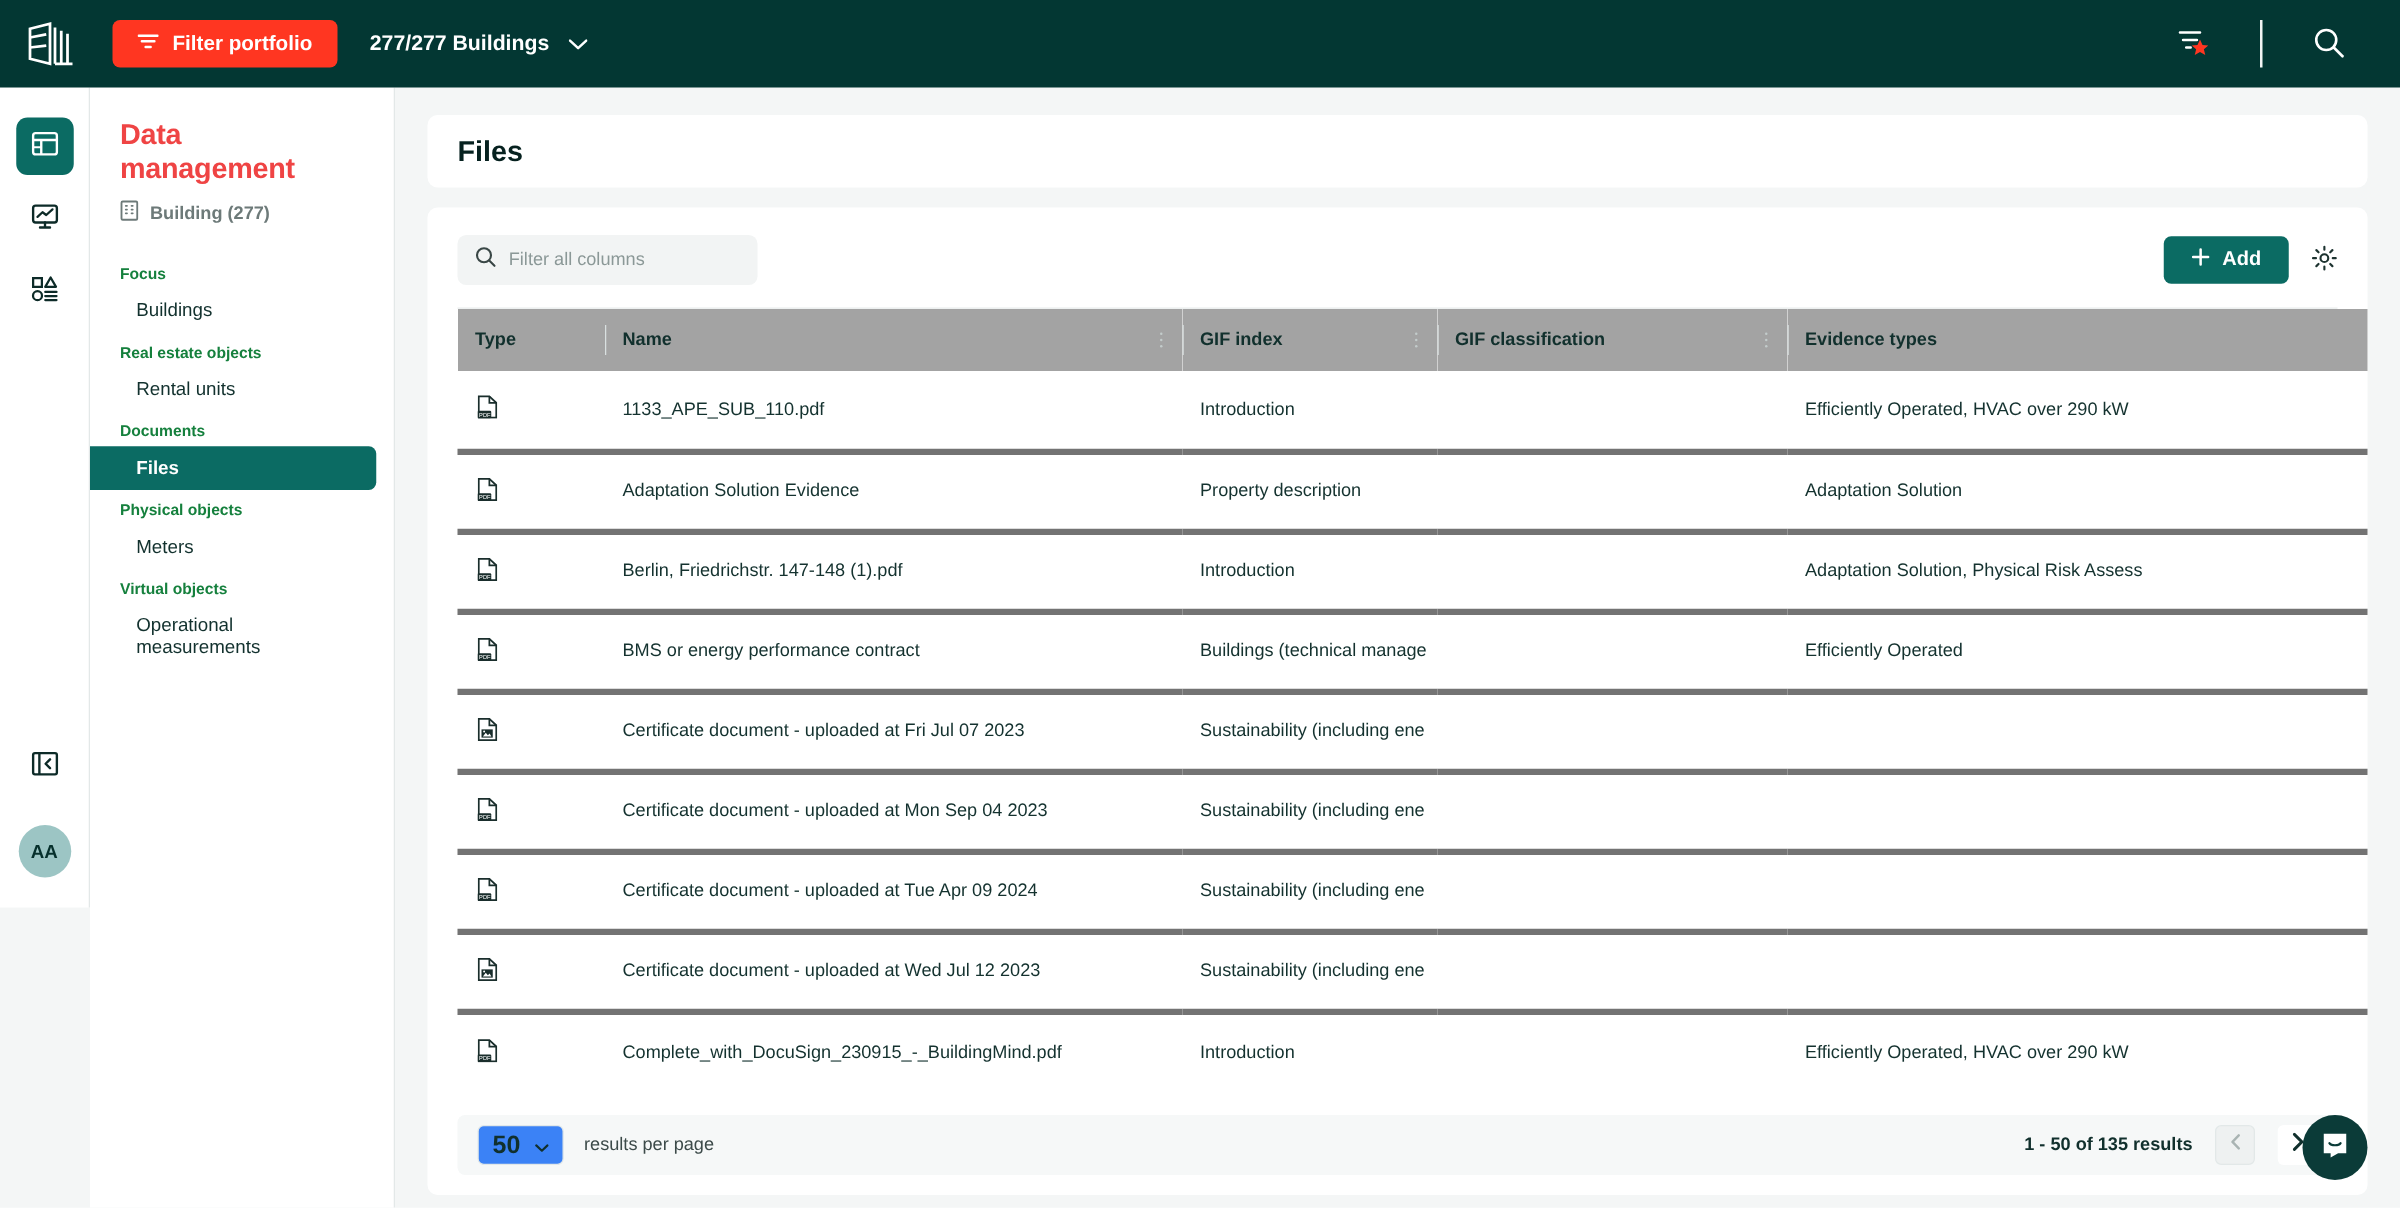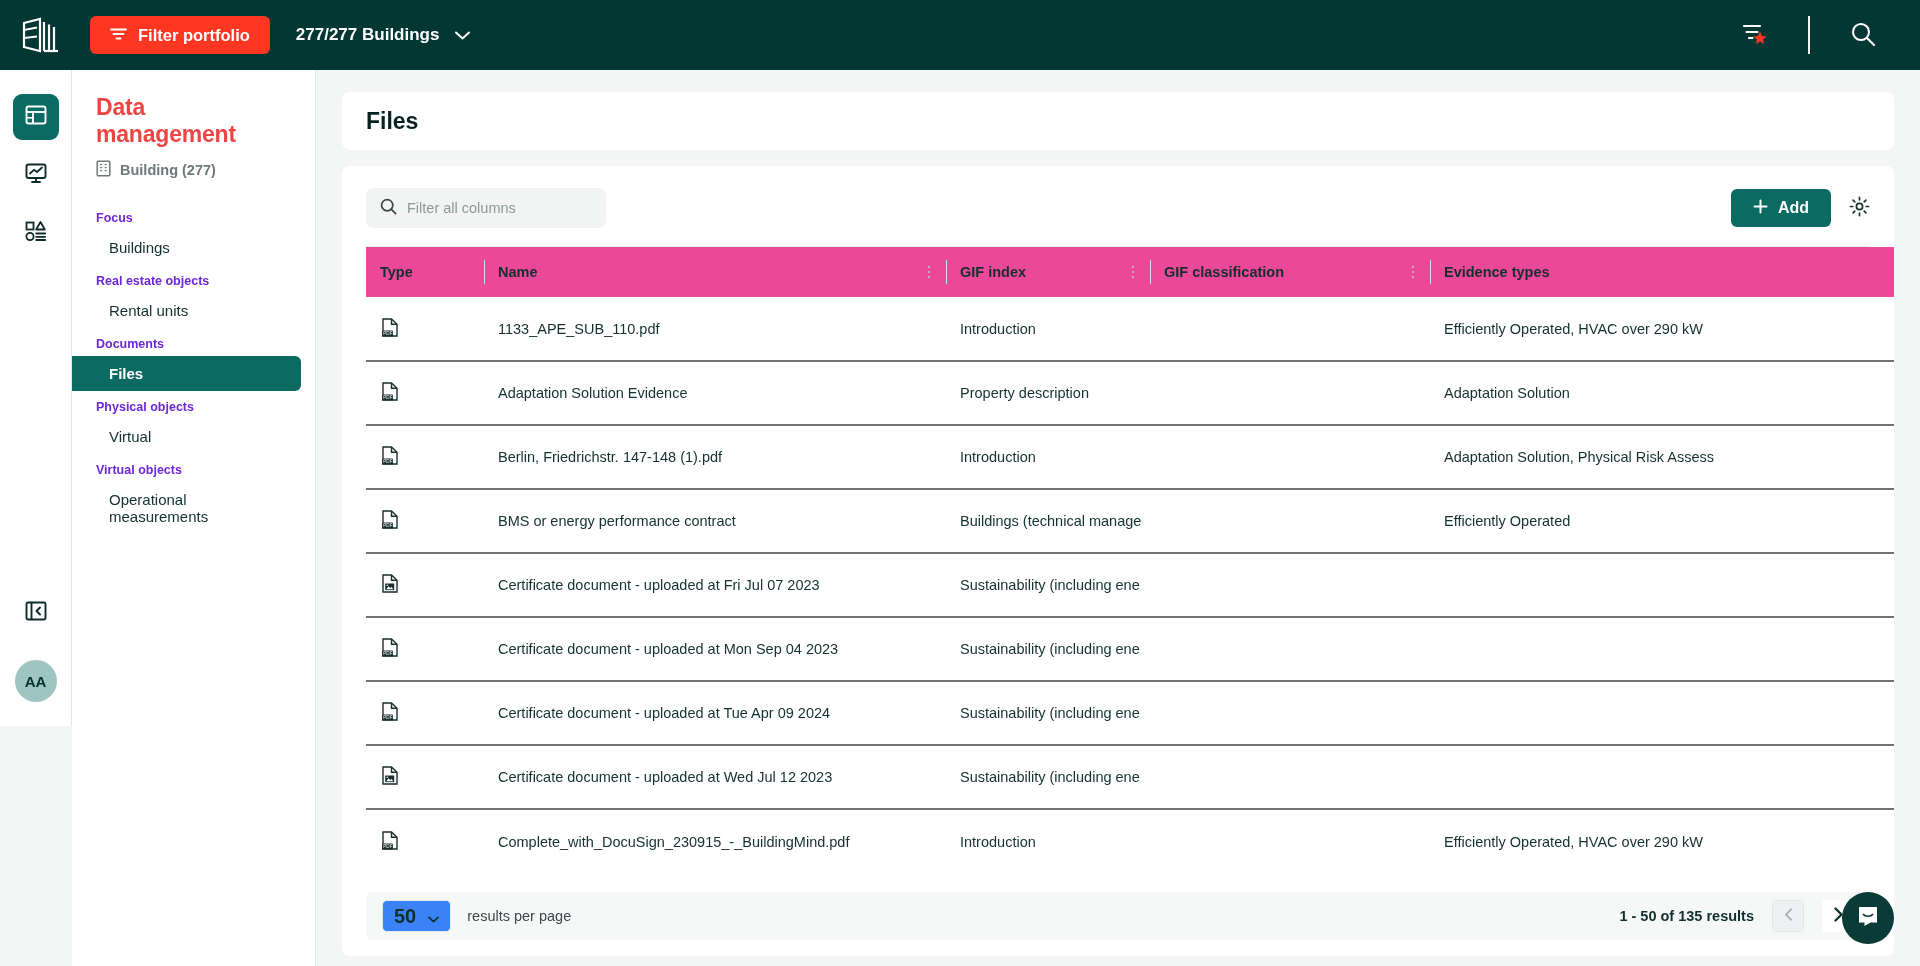--- a/index.html
+++ b/index.html
@@ -68,21 +68,21 @@
     border-right: 1px solid #e3e8e8;
     padding: 24px 0 0 0;
   }
   .nav-title { font-size: 23px; font-weight: 700; color: #ef4444; padding: 0 24px; letter-spacing: -.2px; }
   .nav-sub {
     display: flex; align-items: center; gap: 9px;
     padding: 12px 24px 0 24px; color: #6d7a79; font-size: 14.5px; font-weight: 700;
   }
   .nav-groups { margin-top: 22px; }
   .nav-group-label {
-    font-size: 12.5px; color: #6d28d9; font-weight: 600;
+    font-size: 12.5px; color: #15803d; font-weight: 600;
     padding: 9px 24px 5px 24px;
   }
   .nav-link {
     display: block; font-size: 15px; color: #12312e;
     padding: 9px 24px 9px 37px; cursor: pointer;
     border-radius: 0 6px 6px 0; margin-right: 14px;
   }
   .nav-link.active { background: #0b6b63; color: #fff; font-weight: 700; }
 
   
@@ -112,32 +112,32 @@
     color: #fff; font-size: 16px; font-weight: 700; cursor: pointer;
     display: flex; align-items: center; gap: 10px; padding: 0 22px;
     font-family: "Liberation Sans", sans-serif;
   }
   .gear-btn { background: none; border: none; cursor: pointer; display: flex; align-items: center; padding: 0; }
 
   
   .table-wrap { margin: 0 24px; border-top: 1px solid #e7ecec; position: relative; }
   table { width: 100%; border-collapse: collapse; table-layout: fixed; }
   thead th {
-    background: #ec4899; height: 50px; text-align: left;
+    background: #a3a3a3; height: 50px; text-align: left;
     font-size: 14.5px; font-weight: 700; color: #11302d;
     padding: 0 0 0 14px; position: relative; vertical-align: middle;
   }
   th .th-inner { display: flex; align-items: center; }
   th .th-label { flex: 1; white-space: nowrap; overflow: hidden; }
   .col-sep { position: absolute; left: 0; top: 13px; bottom: 13px; width: 1px; background: #d9e0e0; }
   .kebab { display: flex; flex-direction: column; gap: 2.5px; margin-right: 16px; }
   .kebab i { width: 2.5px; height: 2.5px; background: #c3cccb; border-radius: 50%; display: block; }
   tbody td {
     height: 64px; font-size: 14.5px; color: #14322f;
-    padding: 0 14px; border-bottom: 2px solid #737373;
+    padding: 0 14px; border-bottom: 5px solid #737373;
     white-space: nowrap; overflow: hidden;
   }
   tbody tr:last-child td { border-bottom: none; }
   .td-type { padding-left: 16px; }
 
   
   .table-footer {
     position: absolute; left: 24px; right: 24px; bottom: 16px;
     height: 48px; background: #f6f8f8; border-radius: 6px;
     display: flex; align-items: center; padding: 0 16px;
@@ -283,21 +283,21 @@
     <div class="nav-group-label">Focus</div>
     <div class="nav-link">Buildings</div>
 
     <div class="nav-group-label">Real estate objects</div>
     <div class="nav-link">Rental units</div>
 
     <div class="nav-group-label">Documents</div>
     <div class="nav-link active">Files</div>
 
     <div class="nav-group-label">Physical objects</div>
-    <div class="nav-link">Virtual</div>
+    <div class="nav-link">Meters</div>
 
     <div class="nav-group-label">Virtual objects</div>
     <div class="nav-link">Operational measurements</div>
   </div>
 </div>
 
 <div class="main">
 
   <div class="page-header">
     <div class="page-title">Files</div>

